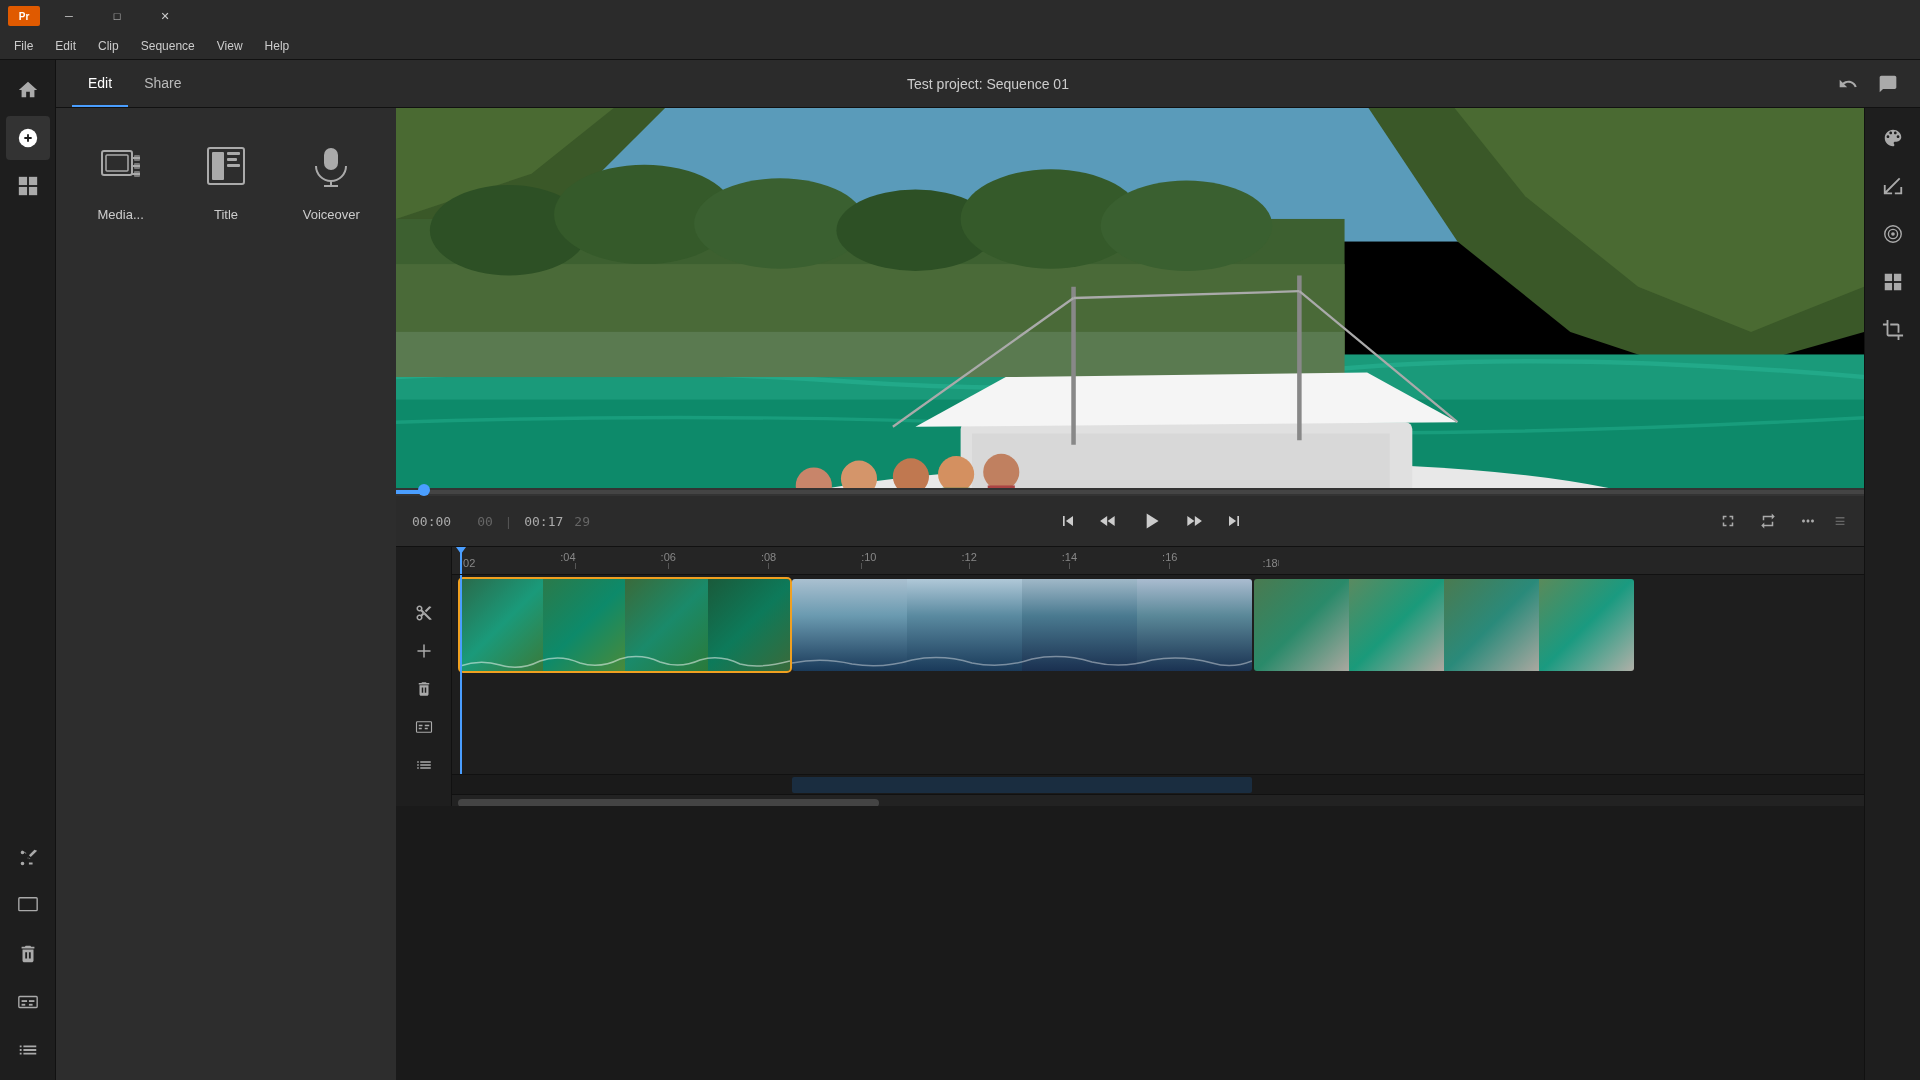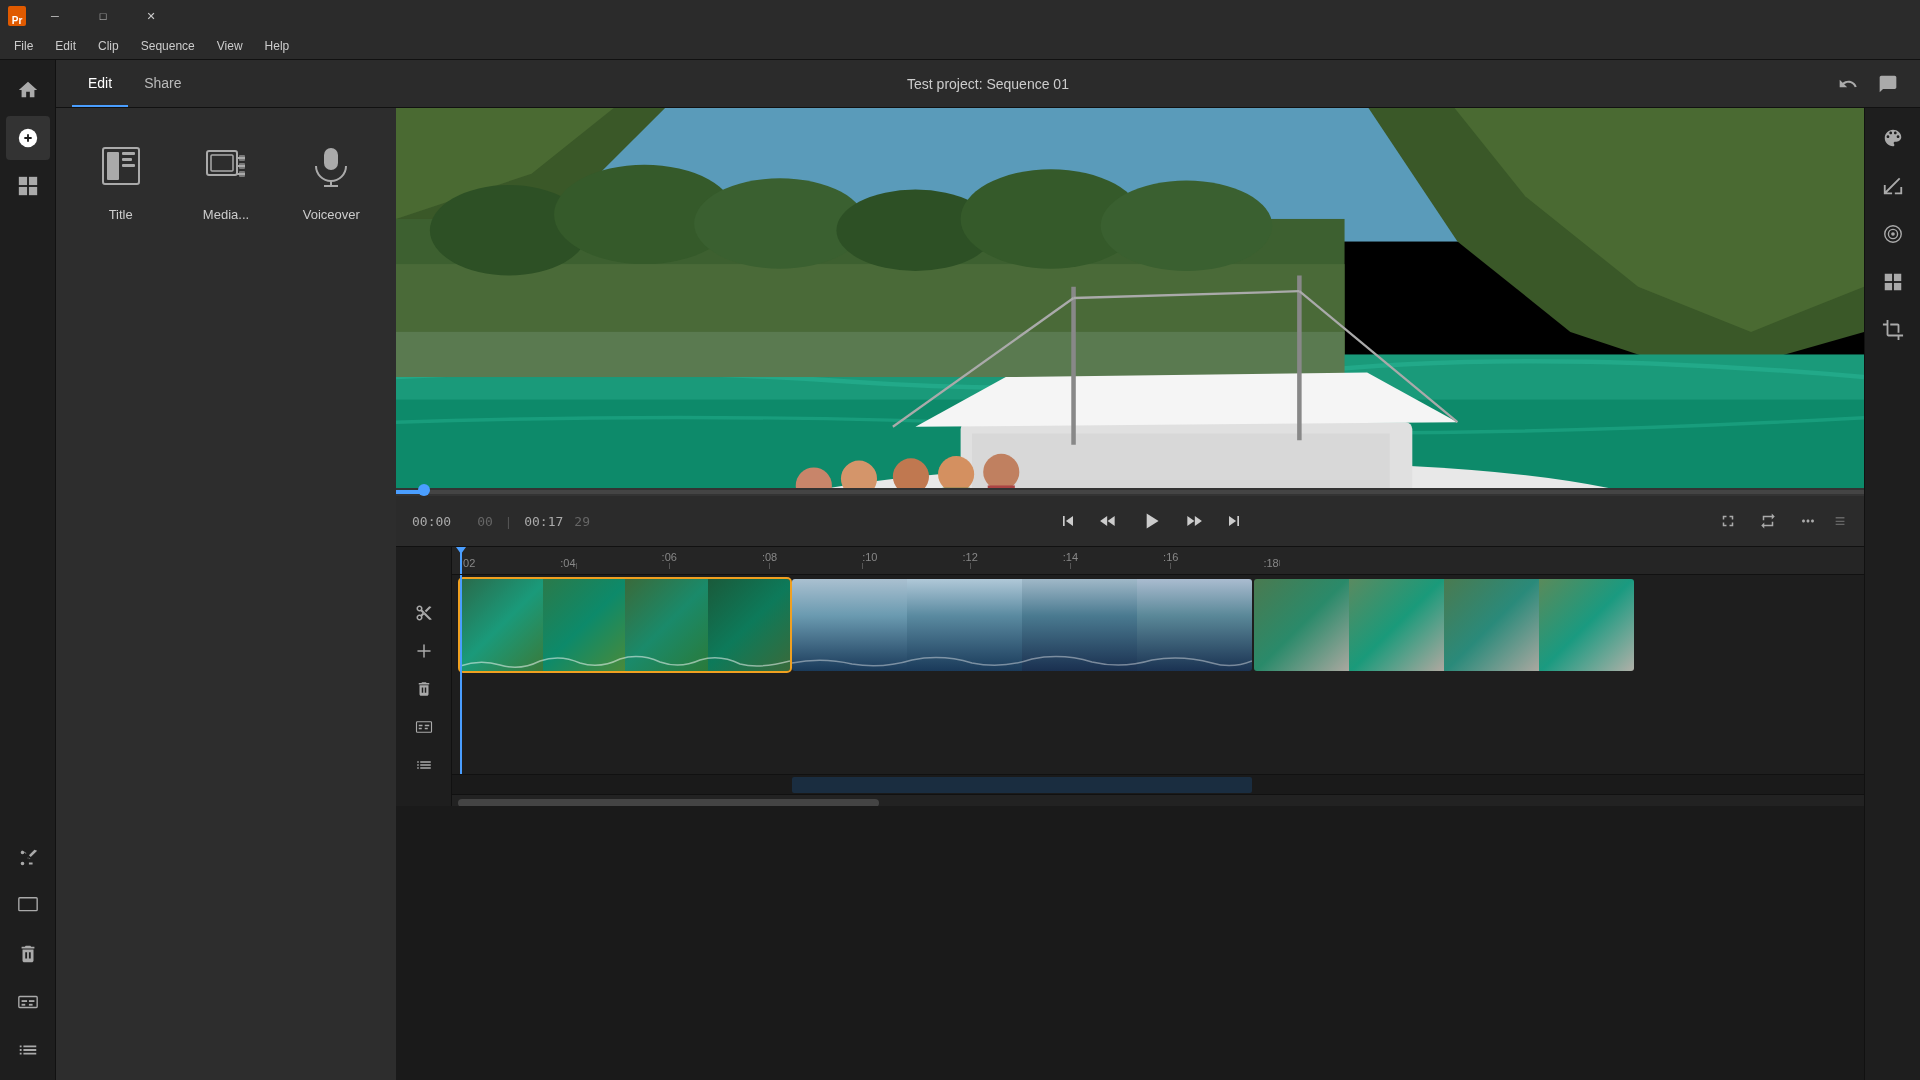--- a/index.html
+++ b/index.html
@@ -17,26 +17,26 @@
     #titlebar {
       width: 100%;
       height: 32px;
       background: #2b2b2b;
       display: flex;
       align-items: center;
       padding: 0 8px;
       gap: 6px;
     }
     #titlebar .app-logo {
-      width: 18px;
+      width: 32px;
       height: 20px;
       background: #e05a00;
       border-radius: 2px;
       display: flex;
-      align-items: flex-end;
+      align-items: center;
       justify-content: center;
       font-size: 10px;
       font-weight: bold;
       color: white;
       flex-shrink: 0;
     }
     #titlebar .app-title {
       font-size: 12px;
       color: #ccc;
       flex: 1;
@@ -509,42 +509,42 @@
     </div>
 
     <div id="work-area">
 
       <div id="add-panel">
         <div class="panel-grid">
 
           <div class="panel-item">
             <div class="item-icon">
               <svg width="44" height="44" viewBox="0 0 44 44" fill="#aaa">
-                <rect x="4" y="4" width="36" height="36" rx="2" fill="none" stroke="#aaa" stroke-width="2"></rect>
-                <rect x="8" y="8" width="12" height="28" rx="1" fill="#aaa"></rect>
-                <rect x="23" y="8" width="13" height="3" rx="1" fill="#aaa"></rect>
-                <rect x="23" y="14" width="10" height="3" rx="1" fill="#aaa"></rect>
-                <rect x="23" y="20" width="13" height="3" rx="1" fill="#aaa"></rect>
-              </svg>
-            </div>
-            <span class="item-label">Title</span>
-          </div>
-
-          <div class="panel-item">
-            <div class="item-icon">
-              <svg width="44" height="44" viewBox="0 0 44 44" fill="#aaa">
                 <rect x="3" y="7" width="30" height="24" rx="2" fill="none" stroke="#aaa" stroke-width="2"></rect>
                 <rect x="7" y="11" width="22" height="16" rx="1" fill="none" stroke="#aaa" stroke-width="1.5"></rect>
                 <path d="M33 14h8M33 22h8M33 30h8" stroke="#aaa" stroke-width="2"></path>
                 <rect x="35" y="11" width="6" height="6" rx="1" fill="#aaa" opacity="0.6"></rect>
                 <rect x="35" y="19" width="6" height="6" rx="1" fill="#aaa" opacity="0.6"></rect>
                 <rect x="35" y="27" width="6" height="6" rx="1" fill="#aaa" opacity="0.6"></rect>
               </svg>
             </div>
             <span class="item-label">Media...</span>
+          </div>
+
+          <div class="panel-item">
+            <div class="item-icon">
+              <svg width="44" height="44" viewBox="0 0 44 44" fill="#aaa">
+                <rect x="4" y="4" width="36" height="36" rx="2" fill="none" stroke="#aaa" stroke-width="2"></rect>
+                <rect x="8" y="8" width="12" height="28" rx="1" fill="#aaa"></rect>
+                <rect x="23" y="8" width="13" height="3" rx="1" fill="#aaa"></rect>
+                <rect x="23" y="14" width="10" height="3" rx="1" fill="#aaa"></rect>
+                <rect x="23" y="20" width="13" height="3" rx="1" fill="#aaa"></rect>
+              </svg>
+            </div>
+            <span class="item-label">Title</span>
           </div>
 
           <div class="panel-item">
             <div class="item-icon">
               <svg width="44" height="44" viewBox="0 0 44 44" fill="#aaa">
                 <rect x="15" y="4" width="14" height="22" rx="7" fill="#aaa"></rect>
                 <path d="M7 22c0 8.28 6.72 15 15 15s15-6.72 15-15" fill="none" stroke="#aaa" stroke-width="2"></path>
                 <line x1="22" y1="37" x2="22" y2="42" stroke="#aaa" stroke-width="2"></line>
                 <line x1="15" y1="42" x2="29" y2="42" stroke="#aaa" stroke-width="2"></line>
               </svg>
@@ -736,21 +736,21 @@
               <div id="timeline-ruler" style="position:relative;">
 
                 <div style="position:absolute;left:8px;top:0;width:2px;height:100%;background:#4a9eff;z-index:5;">
                   <div style="width:0;height:0;border-left:5px solid transparent;border-right:5px solid transparent;border-top:7px solid #4a9eff;position:absolute;left:-4px;top:0;"></div>
                 </div>
 
                 <div style="display:flex; align-items:flex-end; padding: 0 0 2px 0; width:100%; overflow:hidden;">
                   <div style="width:8px; flex-shrink:0;"></div>
                   <div class="ruler-mark" style="position:relative; display:inline-flex; flex-direction:column; align-items:center;">:02</div>
                   <div style="width:85px;flex-shrink:0;"></div>
-                  <div class="ruler-mark" style="position:relative; display:inline-flex; flex-direction:row; align-items:flex-end;">
+                  <div class="ruler-mark" style="position:relative; display:inline-flex; flex-direction:column; align-items:flex-end;">
                     <span style="color:#888;font-size:11px;">:04</span>
                       <div style="width:1px;height:6px;background:#555;"></div>
                   </div>
                   <div style="width:85px;flex-shrink:0;"></div>
                   <div class="ruler-mark" style="position:relative; display:inline-flex; flex-direction:column; align-items:center;">
                     <span style="color:#888;font-size:11px;">:06</span>
                       <div style="width:1px;height:6px;background:#555;"></div>
                   </div>
                   <div style="width:85px;flex-shrink:0;"></div>
                   <div class="ruler-mark" style="position:relative; display:inline-flex; flex-direction:column; align-items:center;">

